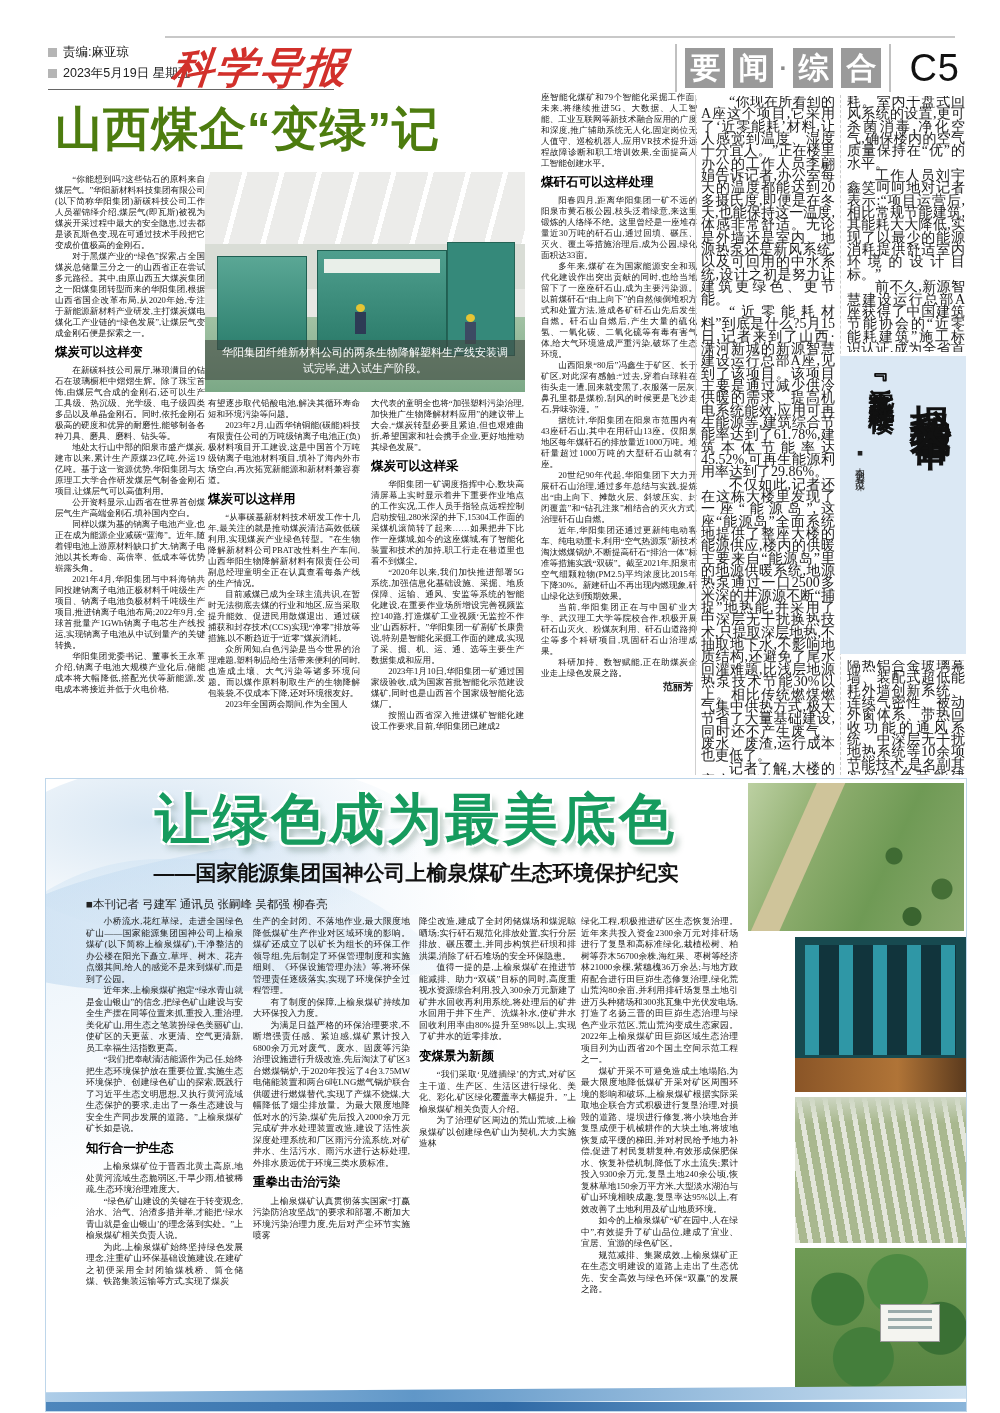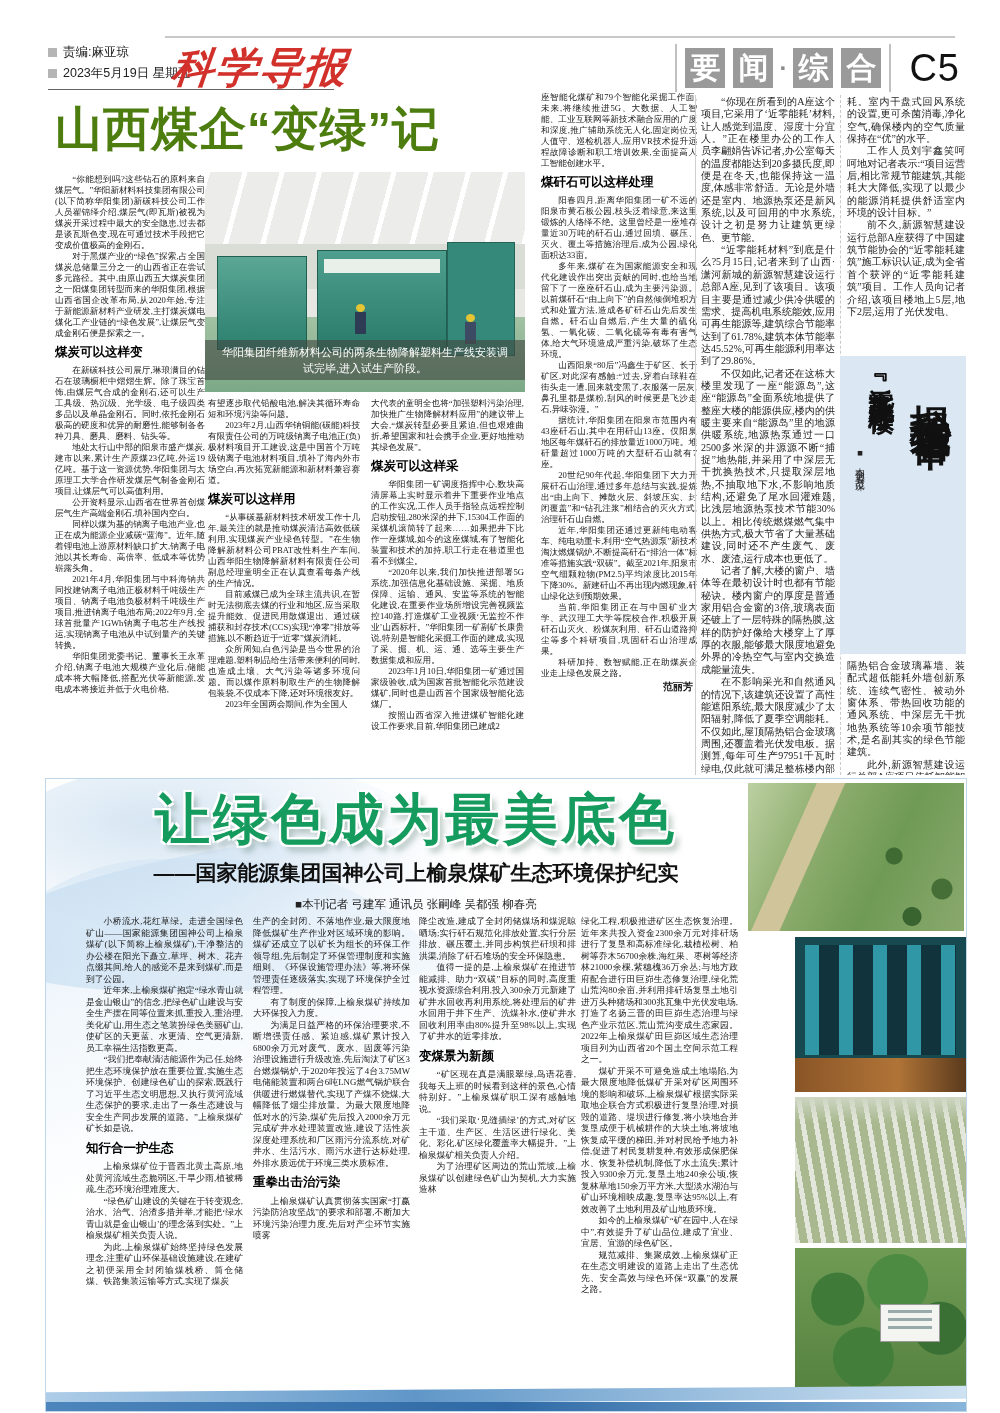--- a/index.html
+++ b/index.html
@@ -42,21 +42,21 @@
   .noind{text-indent:0;}
   .sub{margin:9px 0 6px;font-family:Liberation Mono, monospace;font-weight:bold;font-size:12.5px;text-indent:0;color:#000;}
   .sig{margin:2px 4px 0 0;text-align:right;font-family:"Liberation Sans",sans-serif;font-weight:bold;font-size:10px;}
   #mcol1{left:55px;top:174px;width:150px;height:600px;}
   #mcol2{left:208px;top:398px;width:152px;height:377px;}
   #mcol3{left:371px;top:398px;width:153px;height:377px;}
   #mcol4{left:541px;top:92px;width:156px;height:683px;}
   .vline1{position:absolute;left:695px;top:95px;width:1px;height:680px;background:#cfcfcf;}
   .vline2{position:absolute;left:840px;top:95px;height:680px;border-left:1px dashed #c9c9c9;}
   
-  .rcol{position:absolute;text-align:justify;font-size:10px;line-height:12.35px;overflow:hidden;}
+  .rcol{position:absolute;text-align:justify;font-size:14px;line-height:12.35px;overflow:hidden;}
   #rcol1{left:701px;top:96px;width:134px;height:679px;}
   #rcol2t{left:847px;top:96px;width:118px;height:256px;}
   #rcol2b{left:847px;top:660px;width:118px;height:115px;}
   .rhead{position:absolute;left:840px;top:356px;width:126px;height:298px;background:#dbe8f4;}
   .rh-a{position:absolute;right:7px;top:16px;writing-mode:vertical-rl;font-family:"Liberation Sans",sans-serif;
         font-weight:900;font-size:41px;letter-spacing:5px;color:#111;}
   .rh-b{position:absolute;right:66px;top:8px;writing-mode:vertical-rl;font-family:"Liberation Sans",sans-serif;
         font-weight:900;font-size:26px;letter-spacing:3px;color:#111;}
   .rh-by{position:absolute;left:13px;top:92px;writing-mode:vertical-rl;font-size:9.5px;letter-spacing:2px;color:#222;}
   
@@ -66,21 +66,21 @@
        background:radial-gradient(ellipse at 35% 35%,#d7e6f3,rgba(255,255,255,0) 70%);}
   .sw2{position:absolute;left:-70px;top:55px;width:720px;height:150px;transform:rotate(-6deg);border-radius:50%;
        background:linear-gradient(90deg,rgba(186,213,238,.65),rgba(255,255,255,0) 70%);}
   .sw3{position:absolute;left:-90px;top:80px;width:560px;height:520px;border-radius:40% 60% 50% 50%;
        background:linear-gradient(160deg,rgba(203,225,243,.5),rgba(255,255,255,0) 55%);}
   .ftitle{position:absolute;left:40px;top:4px;width:660px;text-align:center;font-family:"Liberation Sans",sans-serif;
           font-weight:900;font-size:55px;letter-spacing:3px;color:#169b5e;
           text-shadow:2px 2px 0 #fff,-2px -2px 0 #fff,2px -2px 0 #fff,-2px 2px 0 #fff,5px 6px 6px rgba(40,80,60,.35);}
   .fsub{position:absolute;left:40px;top:80px;width:660px;text-align:center;font-family:"Liberation Sans",sans-serif;
         font-weight:bold;font-size:21px;color:#111;}
-  .fby{position:absolute;left:40px;top:118px;width:660px;text-align:center;font-family:"Liberation Sans",sans-serif;
+  .fby{position:absolute;left:40px;top:118px;width:660px;text-align:left;font-family:"Liberation Sans",sans-serif;
        font-size:11.5px;color:#222;}
   .fcol{position:absolute;top:137px;width:157px;height:476px;text-align:justify;font-size:8.8px;line-height:11.5px;overflow:hidden;}
   #fcol1{left:40px;} #fcol2{left:207px;} #fcol3{left:373px;} #fcol4{left:535px;}
   .fphoto{position:absolute;overflow:hidden;}
   #fp1{left:702px;top:4px;width:216px;height:148px;
        background:linear-gradient(115deg,#bcd0a2 0%,#8fae6f 30%,#6f9a55 62%,#8aa96d 100%);}
   #fp1:before{content:"";position:absolute;left:30px;top:-20px;width:26px;height:220px;background:#cfc49a;transform:rotate(24deg);}
   #fp1:after{content:"";position:absolute;left:110px;top:40px;width:120px;height:110px;
        background:radial-gradient(circle at 30% 30%,#3f6b33 8px,rgba(0,0,0,0) 9px),
                   radial-gradient(circle at 70% 60%,#456f36 10px,rgba(0,0,0,0) 11px),
@@ -237,21 +237,20 @@
         <p class="para noind">生产的全封闭、不落地作业,最大限度地降低煤矿生产作业对区域环境的影响。煤矿还成立了以矿长为组长的环保工作领导组,先后制定了环保管理制度和实施细则、《环保设施管理办法》等,将环保管理责任逐级落实,实现了环境保护全过程管理。</p>
         <p class="para">有了制度的保障,上榆泉煤矿持续加大环保投入力度。</p>
         <p class="para">为满足日益严格的环保治理要求,不断增强责任感、紧迫感,煤矿累计投入6800余万元对废气、废水、固废等污染治理设施进行升级改造,先后淘汰了矿区3台燃煤锅炉,于2020年投运了4台3.75MW电储能装置和两台6吨LNG燃气锅炉联合供暖进行燃煤替代,实现了产煤不烧煤,大幅降低了烟尘排放量。为最大限度地降低对水的污染,煤矿先后投入2000余万元完成矿井水处理装置改造,建设了活性炭深度处理系统和厂区雨污分流系统,对矿井水、生活污水、雨污水进行达标处理,外排水质远优于环境三类水质标准。</p>
         <h4 class="sub">重拳出击治污染</h4>
         <p class="para">上榆泉煤矿认真贯彻落实国家“打赢污染防治攻坚战”的要求和部署,不断加大环境污染治理力度,先后对产尘环节实施喷雾</p>
       </div>
     <div id="fcol3" class="fcol">
         <p class="para noind">降尘改造,建成了全封闭储煤场和煤泥晾晒场;实行矸石规范化排放处置,实行分层排放、碾压覆土,并同步构筑拦矸坝和排洪渠,消除了矸石堆场的安全环保隐患。</p>
         <p class="para">值得一提的是,上榆泉煤矿在推进节能减排、助力“双碳”目标的同时,高度重视水资源综合利用,投入300余万元新建了矿井水回收再利用系统,将处理后的矿井水回用于井下生产、洗煤补水,使矿井水回收利用率由80%提升至98%以上,实现了矿井水的近零排放。</p>
         <h4 class="sub">变煤景为新颜</h4>
-        <p class="para">“矿区现在真是满眼翠绿,鸟语花香,我每天上班的时候看到这样的景色,心情特别好。”上榆泉煤矿职工深有感触地说。</p>
         <p class="para">“我们采取‘见缝插绿’的方式,对矿区主干道、生产区、生活区进行绿化、美化、彩化,矿区绿化覆盖率大幅提升。”上榆泉煤矿相关负责人介绍。</p>
         <p class="para">为了治理矿区周边的荒山荒坡,上榆泉煤矿以创建绿色矿山为契机,大力实施造林</p>
       </div>
     <div id="fcol4" class="fcol">
         <p class="para noind">绿化工程,积极推进矿区生态恢复治理。近年来共投入资金2300余万元对排矸场进行了复垦和高标准绿化,栽植松树、柏树等乔木56700余株,海红果、枣树等经济林21000余棵,紫穗槐36万余丛;与地方政府配合进行田巨峁生态修复治理,绿化荒山荒沟80余亩,并利用排矸场复垦土地引进万头种猪场和300兆瓦集中光伏发电场,打造了名扬三晋的田巨峁生态治理与绿色产业示范区,荒山荒沟变成生态家园。2022年上榆泉煤矿田巨峁区域生态治理项目列为山西省20个国土空间示范工程之一。</p>
         <p class="para">煤矿开采不可避免造成土地塌陷,为最大限度地降低煤矿开采对矿区周围环境的影响和破坏,上榆泉煤矿根据实际采取地企联合方式积极进行复垦治理,对损毁的道路、堤坝进行修复,将小块地合并复垦成便于机械耕作的大块土地,将坡地恢复成平缓的梯田,并对村民给予地力补偿,促进了村民复耕复种,有效形成保肥保水、恢复补偿机制,降低了水土流失;累计投入9300余万元,复垦土地240余公顷,恢复林草地150余万平方米,大型淡水湖泊与矿山环境相映成趣,复垦率达95%以上,有效改善了土地利用及矿山地质环境。</p>
         <p class="para">如今的上榆泉煤矿“矿在园中,人在绿中”,有效提升了矿山品位,建成了宜业、宜居、宜游的绿色矿区。</p>
         <p class="para">规范减排、集聚成效,上榆泉煤矿正在生态文明建设的道路上走出了生态优先、安全高效与绿色环保“双赢”的发展之路。</p>
       </div>
 

